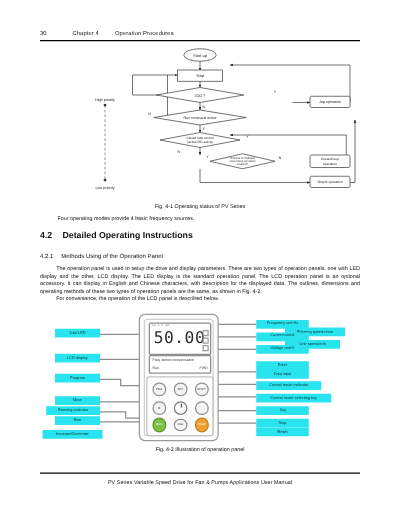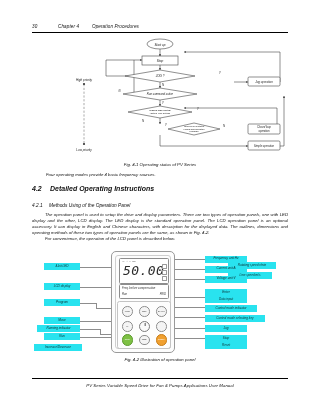--- a/index.html
+++ b/index.html
@@ -1,21 +1,21 @@
 <!DOCTYPE html>
 <html><head>
 <meta charset="utf-8">
 <style>
   html,body{margin:0;padding:0;}
   body{
     width:320px;height:414px;background:#ffffff;
     font-family:"Liberation Sans", sans-serif;
     color:#111;overflow:hidden;position:relative;
   }
-  .page{position:absolute;inset:0;font-style:italic;}
+  .page{position:absolute;inset:0;}
 
   
   .hdr{position:absolute;left:32px;top:24px;width:256px;
        display:flex;align-items:flex-end;gap:0;font-size:4.6px;letter-spacing:.1px;}
   .hdr .pg{width:26px;}
   .hdr .ch{width:34px;}
   .hdr-rule{position:absolute;left:32px;top:32px;width:256px;height:1px;background:#000;}
 
   
   .ftr-rule{position:absolute;left:32px;top:378px;width:256px;height:1px;background:#000;}

